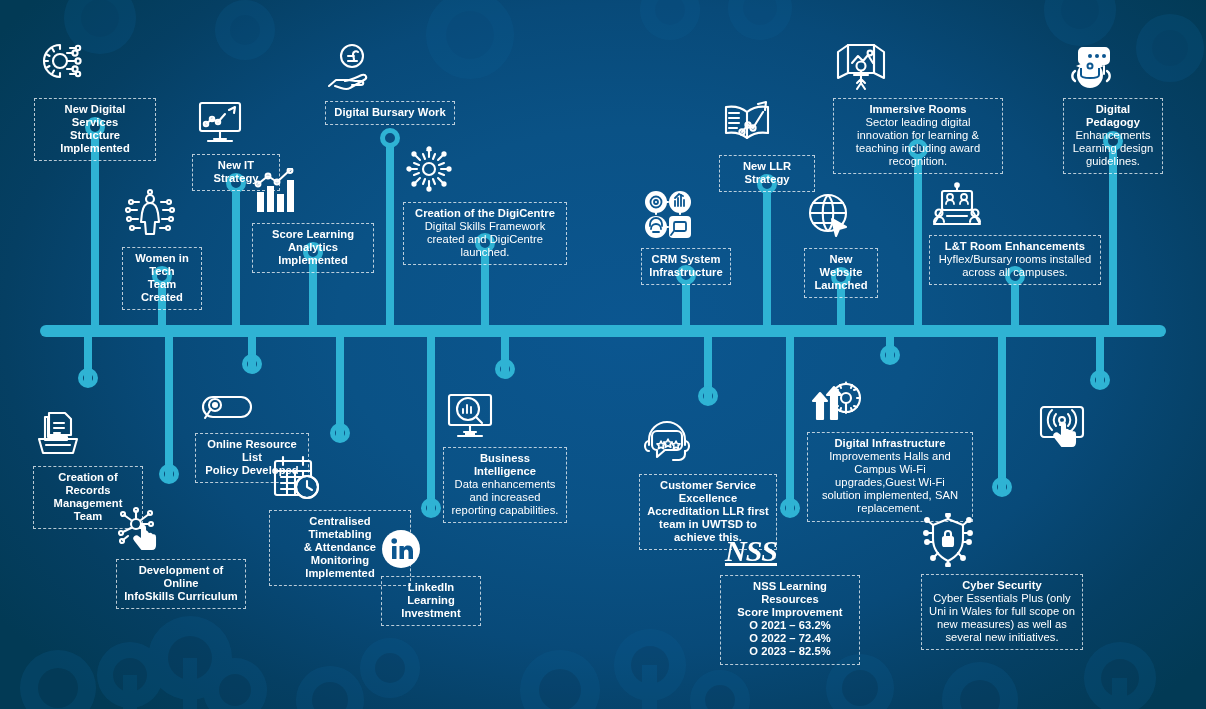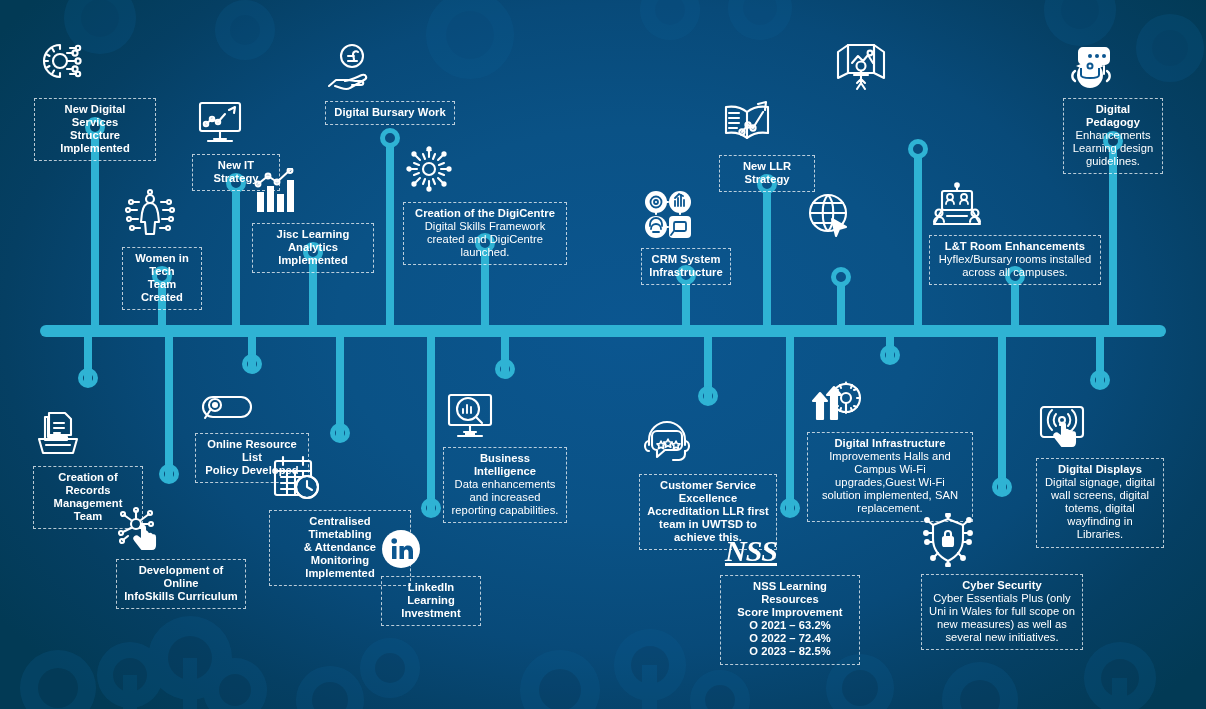--- a/index.html
+++ b/index.html
@@ -292,21 +292,21 @@
                 <path d="M6 16 l10-8 9 6 13-12"></path>
                 <circle cx="6" cy="16" r="2.4"></circle>
                 <circle cx="16" cy="8" r="2.4"></circle>
                 <circle cx="25" cy="14" r="2.4"></circle>
                 <circle cx="38" cy="2.5" r="2.4"></circle>
               </g>
   </g>
           </svg>
         </div>
         <div class="label bold-all">
-          <span class="ttl">Jisc Learning</span>
+          <span class="ttl">Score Learning</span>
           <span class="sub">Analytics Implemented</span>
         </div>
       </div>
       <div class="node above" style="width: 130px; left: 325px; top: 36px;">
         <div class="icon">
           <svg width="52" height="52" viewBox="0 0 52 52">
             <g fill="none" stroke="#fff" stroke-width="2.1" stroke-linecap="round" stroke-linejoin="round">
     <circle cx="27" cy="14" r="11"></circle>
     <path d="M23 19 h9 M23 14 h6 M29 19 c0-4 -1-5 -1-7 a3 3 0 0 1 5-2"></path>
     <path d="M4 44 l7-6 h12 c3 0 5 1 7 1 l6 0 c3 0 3 4 0 4 h-9"></path>
@@ -395,34 +395,42 @@
         <div class="icon">
           <svg width="50" height="50" viewBox="0 0 50 50">
             <g fill="none" stroke="#fff" stroke-width="2.1" stroke-linecap="round" stroke-linejoin="round">
     <circle cx="24" cy="22" r="18"></circle>
     <path d="M24 4 c-7 6-7 30 0 36 M24 4 c7 6 7 30 0 36"></path>
     <path d="M6 22 h36 M9 12 h30 M9 32 h24"></path>
     <path d="M28 28 l4 17 3-7 7-2z" fill="#fff"></path>
   </g>
           </svg>
         </div>
+        <div class="label bold-all">
+          <span class="ttl">New Website</span>
+          <span class="sub">Launched</span>
+        </div>
       </div>
       <div class="node above" style="width: 170px; left: 833px; top: 33px;">
         <div class="icon">
           <svg width="56" height="52" viewBox="0 0 56 52">
             <g fill="none" stroke="#fff" stroke-width="2.1" stroke-linecap="round" stroke-linejoin="round">
     <path d="M15 6 h26 v28 h-26z"></path>
     <path d="M15 6 L5 13 v26 l10-5z"></path>
               <path d="M41 6 l10 7 v26 l-10-5z"></path>
     <path d="M19 24 l6-7 5 5 5-6 5 8"></path>
               <circle cx="37" cy="14" r="2.4"></circle>
     <circle cx="28" cy="27" r="4.5"></circle>
     <path d="M28 32 v12 M21 36 h14 M24 44 l4-4 4 4 M24 50 l4-6 M32 50 l-4-6"></path>
   </g>
           </svg>
+        </div>
+        <div class="label">
+          <span class="ttl">Immersive Rooms</span>
+          <span class="sub">Sector leading digital innovation for learning &amp; teaching including award recognition.</span>
         </div>
       </div>
       <div class="node above" style="width: 172px; left: 929px; top: 170px;">
         <div class="icon">
           <svg width="56" height="46" viewBox="0 0 56 46">
             <g fill="none" stroke="#fff" stroke-width="2.1" stroke-linecap="round" stroke-linejoin="round">
     <rect x="13" y="9" width="30" height="19" rx="2"></rect>
     <path d="M28 9 V4"></path>
               <circle cx="28" cy="3" r="1.8" fill="#fff"></circle>
     <g stroke-width="1.8">
@@ -673,20 +681,16 @@
     <rect x="5" y="4" width="42" height="30" rx="3"></rect>
     <g stroke-width="2">
                 <circle cx="26" cy="17" r="3"></circle>
     <path d="M20 11 a9 9 0 0 0 0 12 M32 11 a9 9 0 0 1 0 12"></path>
     <path d="M16 7 a14 14 0 0 0 0 20 M36 7 a14 14 0 0 1 0 20"></path>
               </g>
     <path d="M26 22 v12 l-4-3 c-2-2 -5 1 -3 3 l7 9 h10 c2 0 3-2 3-4 v-8 c0-2-2-2-3-1 c0-2-2-3-3-1 c0-2-3-3-4-1 v-6 c0-3-5-3-5 0z" fill="#fff" stroke="#fff"></path>
   </g>
           </svg>
         </div>
-        <div class="label">
-          <span class="ttl">Digital Displays</span>
-          <span class="sub">Digital signage, digital wall screens, digital totems, digital wayfinding in Libraries.</span>
-        </div>
       </div>
     </div>
 
 </div>
 
 </body></html>

